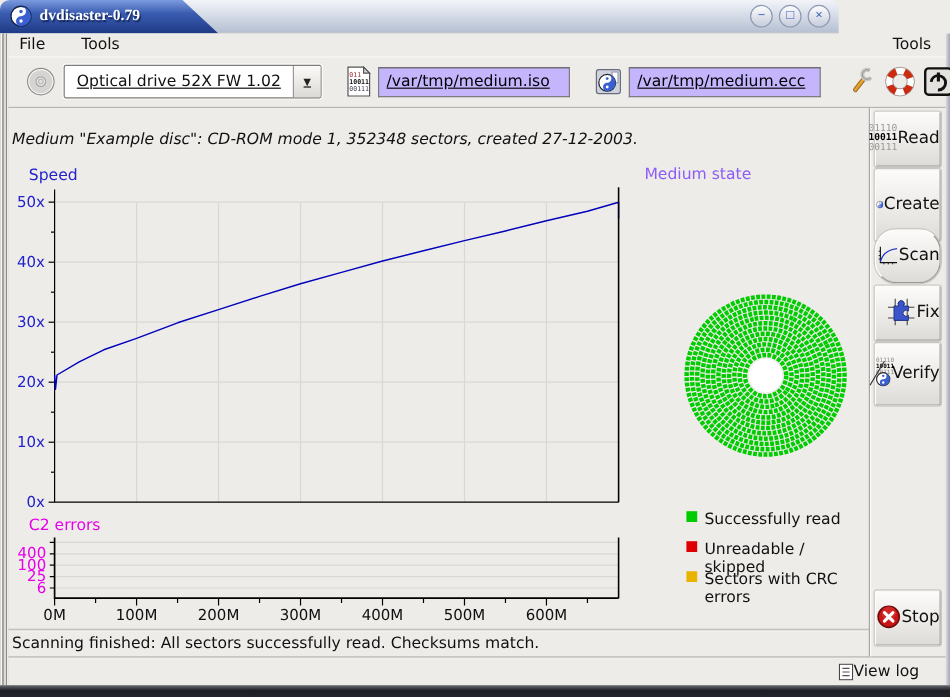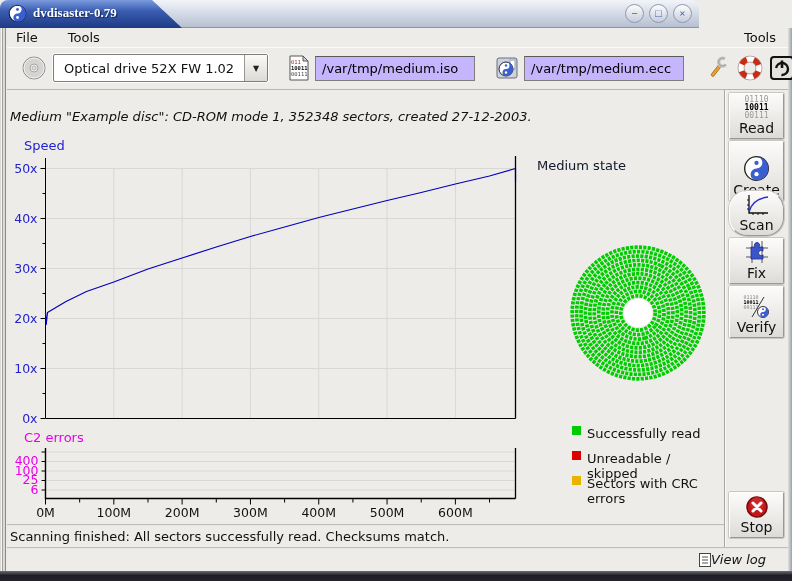--- a/index.html
+++ b/index.html
@@ -27,21 +27,21 @@
     border:1px solid #8d99b5;color:#3a5fbf;font-size:11px;font-weight:bold;
     display:flex;align-items:center;justify-content:center;line-height:1;}
   
   .menubar{position:absolute;left:7px;top:28px;width:781px;height:19px;
     display:flex;align-items:center;font-size:13px;background:#eeece9;gap:12px;}
   .menu-item{padding:1px 9px;}
   .menu-help{margin-left:auto;padding:1px 12px;}
   
   .toolbar{position:absolute;left:7px;top:47px;width:781px;height:43px;
     display:flex;align-items:center;padding-left:10px;
-    border-bottom:1px solid #b8b6b2;box-shadow:0 1px 0 #fcfbfa inset;}
+    border-bottom:1px solid #b8b6b2;box-shadow:0 1px 0 #fcfbfa inset;text-decoration:underline;}
   .tb-sep{width:2px;height:32px;margin:0 8px;
     background:linear-gradient(90deg,#a8a6a2 50%,#fbfaf8 50%);}
   .combo{display:flex;align-items:center;height:28px;margin-left:6px;
     background:#fff;border:1px solid #7f7d79;border-radius:2px;
     box-shadow:0 0 0 1px #fcfbfa;}
   .combo-text{padding:0 10px;font-size:13px;white-space:nowrap;}
   .combo-arrow{width:23px;height:26px;border-left:1px solid #9a9894;
     background:linear-gradient(180deg,#fbfaf8,#dcdad6);
     display:flex;align-items:center;justify-content:center;font-size:8px;color:#222;}
   .tb-input{height:25px;width:160px;border:1px solid #7f7d79;border-top-color:#5c5a56;
@@ -51,41 +51,41 @@
   .left-grip{position:absolute;left:0;top:28px;width:7px;height:543px;
     background:repeating-linear-gradient(90deg,#dcdad6 0 1px,#f6f5f3 1px 2px,#a4a29e 2px 3px,#dcdad6 3px 5px,#8e8c88 5px 6px,#eceae7 6px 7px);}
   .right-edge{position:absolute;left:788px;top:28px;width:4px;height:543px;
     background:linear-gradient(90deg,#e2e0dc,#98a0b4);}
   .bottom-edge{position:absolute;left:0;top:571px;width:792px;height:10px;
     background:linear-gradient(180deg,#6a6a72,#1d1d24 45%,#23232e);}
   .status-line1{position:absolute;left:10px;top:93px;font-size:13px;}
   .status-line2{position:absolute;left:10px;top:109px;font-size:13px;font-style:italic;}
   .charts{position:absolute;left:0;top:130px;width:724px;height:394px;}
   .charts text{font-family:"DejaVu Sans","Liberation Sans",sans-serif;}
-  .medium-title{position:absolute;left:537px;top:138px;font-size:13px;color:#0f172a;margin-top:20px;}
+  .medium-title{position:absolute;left:537px;top:138px;font-size:13px;color:#8b5cf6;}
   .disc{position:absolute;left:563px;top:238px;width:150px;height:150px;}
   .legend{position:absolute;left:533px;top:426px;width:190px;font-size:13px;}
   .legend-item{display:flex;height:16px;margin-bottom:9px;padding-left:39px;}
   .legend-swatch{width:9px;height:9px;margin-right:6px;flex:0 0 auto;}
   .hline-main{position:absolute;left:7px;top:524px;width:717px;height:2px;
     background:linear-gradient(180deg,#aca9a5,#fbfaf8);}
   .scan-result{position:absolute;left:10px;top:529px;font-size:13px;}
   .footer-line{position:absolute;left:7px;top:547px;width:781px;height:2px;
     background:linear-gradient(180deg,#aca9a5,#fbfaf8);}
   .view-log{position:absolute;right:22px;top:551px;display:flex;align-items:center;
-    gap:0;font-size:13px;padding:1px 4px;font-style:italic;}
+    gap:0;font-size:13px;padding:1px 4px;}
   
   .side-sep{position:absolute;left:724px;top:90px;width:2px;height:457px;
     background:linear-gradient(90deg,#a8a6a2 50%,#fbfaf8 50%);}
   .sidebar{position:absolute;left:726px;top:90px;width:62px;height:457px;}
   .side-btn{position:absolute;left:3px;width:55px;
     background:linear-gradient(180deg,#fcfbfa,#e8e6e2 70%,#dddbd7);
     border:1px solid #9a9894;border-top-color:#fff;border-left-color:#fff;
     box-shadow:0 0 0 1px #c9c7c3;border-radius:2px;
-    display:flex;flex-direction:column;align-items:center;justify-content:flex-end;
+    display:flex;flex-direction:row;align-items:center;justify-content:flex-end;
     font-size:14px;color:#111;padding-bottom:2px;}
   .bin{font-family:"DejaVu Sans Mono","Liberation Mono",monospace;
     font-size:8px;line-height:8px;text-align:center;color:#999;}
   .bin .b-mid{color:#000;font-weight:bold;}
   .v-bin{font-family:"DejaVu Sans Mono","Liberation Mono",monospace;
     font-size:5px;line-height:5px;text-align:left;color:#888;}
   .v-bin .b-mid{color:#000;font-weight:bold;}
   .verify-art{position:relative;width:26px;height:24px;}
   .verify-art .v-bin{position:absolute;left:0;top:0;}
   .verify-art svg{position:absolute;right:0;bottom:0;}

